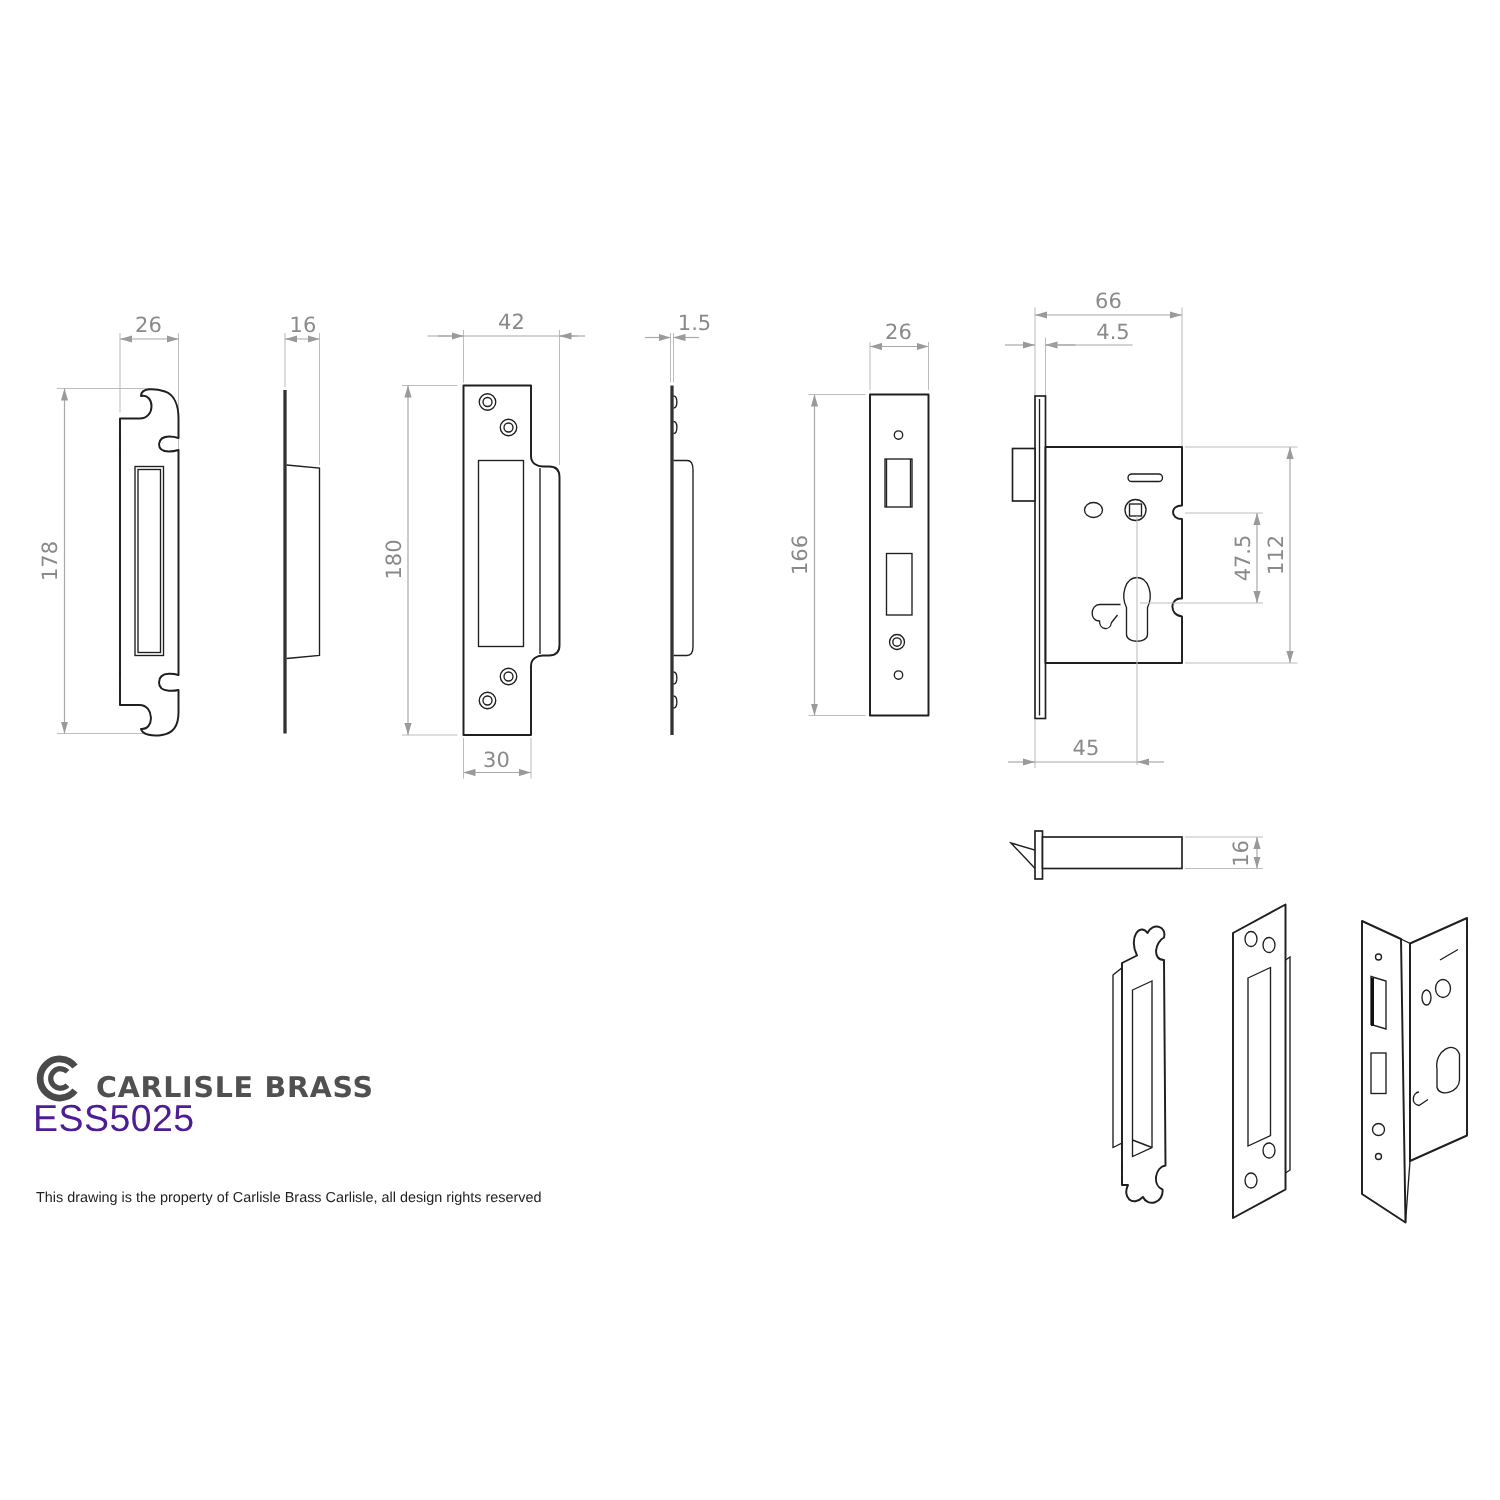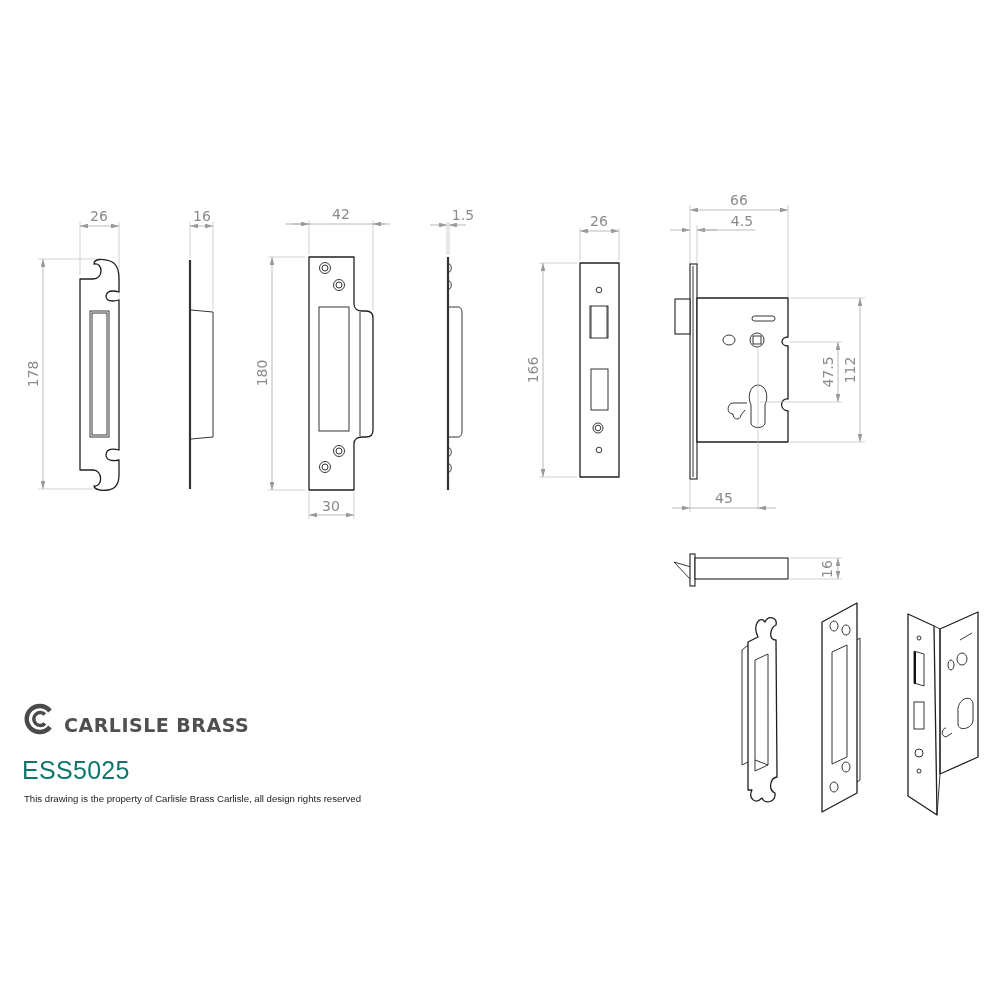--- a/index.html
+++ b/index.html
@@ -10,21 +10,21 @@
   .ext { stroke:#bdbdbd; stroke-width:0.7; fill:none; }
   .part { stroke:#1f1f1f; stroke-width:1.3; fill:#ffffff; stroke-linejoin:round; }
   .part-thin { stroke:#1f1f1f; stroke-width:0.9; fill:none; }
   .part-fill { stroke:#1f1f1f; stroke-width:1.1; fill:#ffffff; }
   .edge { stroke:#333; stroke-width:2.2; fill:none; }
   .arrow { fill:#9a9a9a; }
   .brand-block { position:absolute; left:22px; top:702px; }
   .brand-row { display:flex; align-items:flex-end; gap:8px; }
   .brand-logo { width:34px; height:34px; }
   .brand-name { font-family:"DejaVu Sans", sans-serif; font-weight:bold; font-size:19px; letter-spacing:0.5px; color:#505050; }
-  .product-code { position:absolute; left:22px; top:756px; font-family:"Liberation Sans", sans-serif; font-size:25px; color:#0f766e; letter-spacing:0.3px; }
+  .product-code { position:absolute; left:22px; top:732px; font-family:"Liberation Sans", sans-serif; font-size:25px; color:#4c1d95; letter-spacing:0.3px; }
   .disclaimer { position:absolute; left:24px; top:793px; font-family:"Liberation Sans", sans-serif; font-size:9.6px; color:#222; white-space:nowrap; }
 </style>
 </head>
 <body>
 
 <svg id="drawing" viewBox="0 0 1000 1000" xmlns="http://www.w3.org/2000/svg">
   <defs>
     <marker id="arr" viewBox="0 0 10 6" refX="10" refY="3" markerWidth="10" markerHeight="6" orient="auto-start-reverse">
       <path d="M0,0 L10,3 L0,6 Z" class="arrow"></path>
     </marker>

